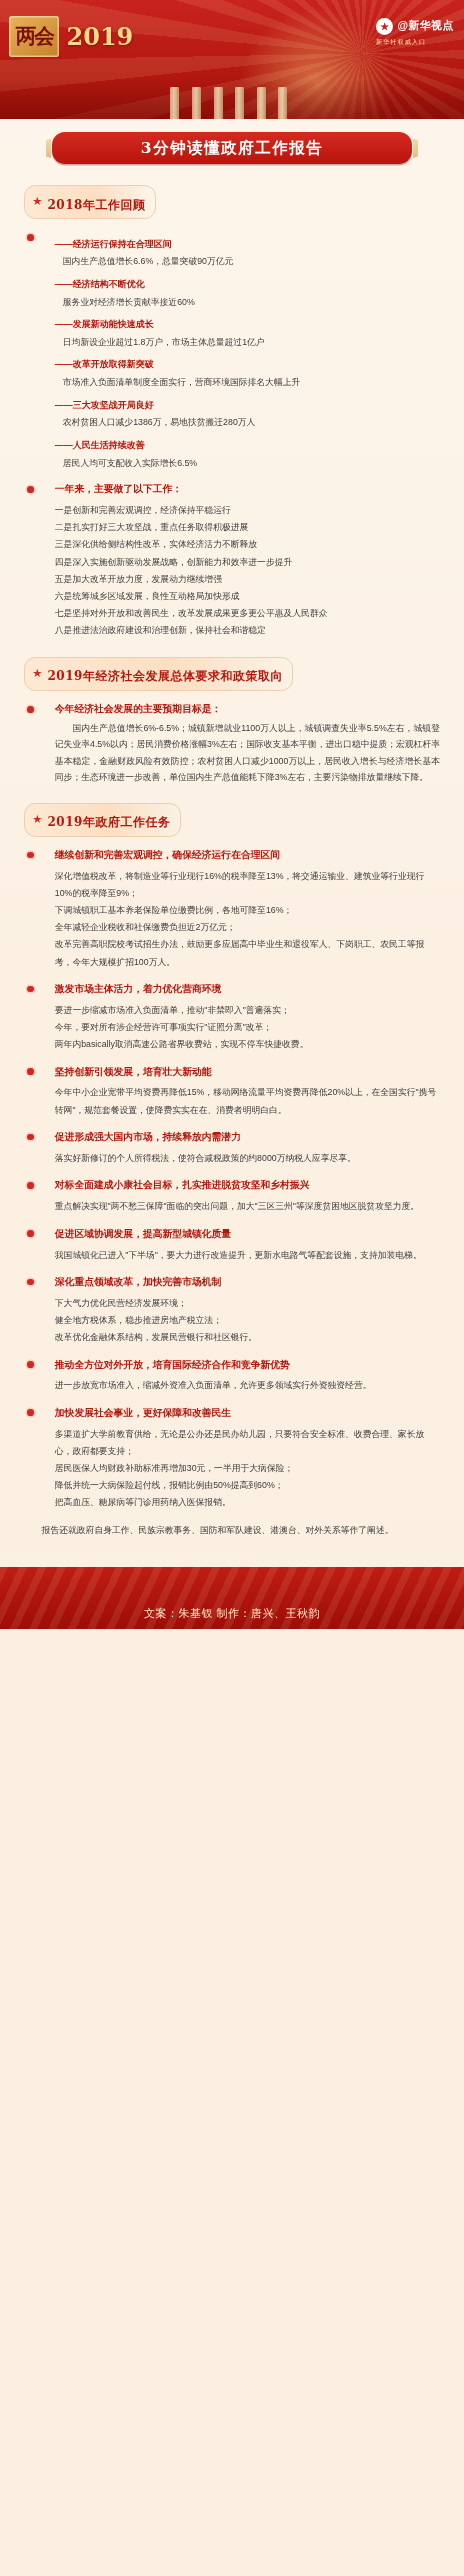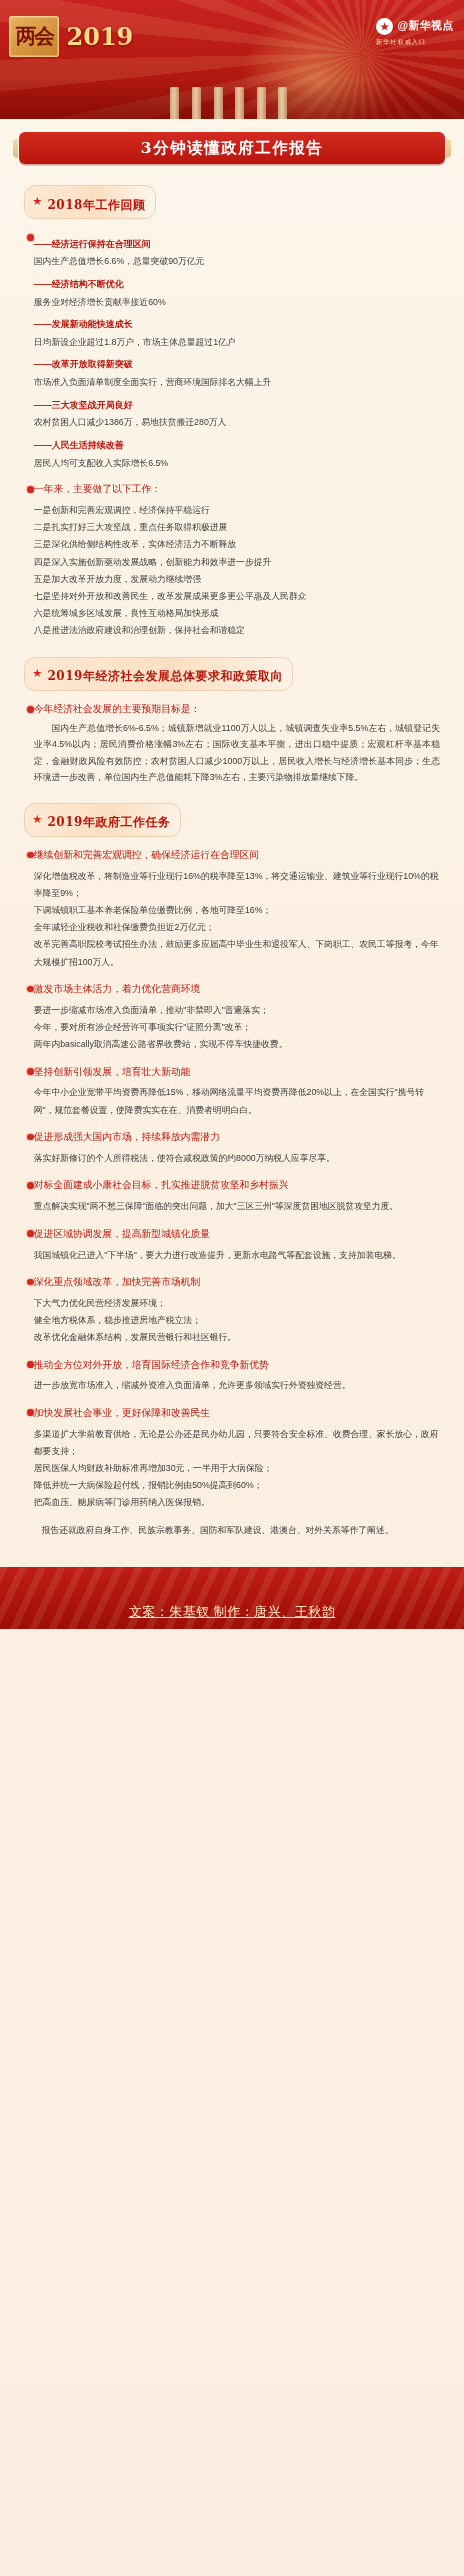--- a/index.html
+++ b/index.html
@@ -73,23 +73,23 @@
   .pillar {
     position:absolute;bottom:0;width:9.3px;height:32px;
     background:linear-gradient(90deg,#e8cfa0,#f6e6c6 45%,#d9b madeira);
     background:linear-gradient(90deg,#d8b98a,#f4e4c4 45%,#cba06a);
     border-radius:1px 1px 0 0; opacity:.85;
   }
 
   
   .title-band {
     margin: 13.4px auto 0;
-    width: 426px; height: 32px;
+    width: 360px; height: 32px;
     background: linear-gradient(180deg,#d42a20,#b8150d);
-    border-radius: 6px;
+    border-radius: 13px;
     display:flex;align-items:center;justify-content:center;
     box-shadow: 0 1.5px 0 rgba(120,10,6,.35);
     position: relative;
   }
   .title-band::before, .title-band::after{
     content:""; position:absolute; top:6.2px; width:5.2px;height:19.6px;
     background: linear-gradient(180deg,#f0c06a,#cf8f33); opacity:.55;
   }
   .title-band::before{ left:-6.2px; clip-path: polygon(0 10%,100% 0,100% 100%,0 90%); }
   .title-band::after{ right:-6.2px; clip-path: polygon(0 0,100% 10%,100% 90%,0 100%); }
@@ -111,60 +111,60 @@
     border: 0.5px solid #eccfae;
   }
   .star { color:#d4281d; font-size:11.3px; line-height:1; }
   .sec-head h2 {
     color:#b5170d; font-size:12px; font-weight:bold; letter-spacing:0.5px;
     font-family:"DejaVu Serif", serif;
     margin-top:6px;
   }
 
   .block { margin: 10.3px 0 0 3.1px; }
-  .bullet-row { display:flex; gap:0; align-items:flex-start; margin-top:10.3px; }
+  .bullet-row { display:flex; gap:21px; align-items:flex-start; margin-top:10.3px; }
   .dot {
     flex:0 0 auto; width:6.7px;height:6.7px;border-radius:50%;
     background:#d4281d; margin-top:4.6px;
     box-shadow: 0 0 0 1.5px rgba(212,40,29,.16);
   }
   .btext { flex:1; }
   .lead {
-    color:#b5170d; font-size:9.8px; font-weight:normal; line-height:1.6;
+    color:#b5170d; font-size:9.8px; font-weight:bold; line-height:1.6;
     font-family:"DejaVu Serif", serif;
   }
   .para {
     color:#3b3b3b; font-size:8.8px; line-height:1.85; margin-top:3.1px;
     text-align: justify;
   }
   .para.indent { text-indent: 2em; }
   .dashline { display:flex; gap:4.1px; margin-top: 7.2px; }
   .dash-body { flex:1; }
   .dash-title { color:#b5170d; font-size:9px; font-weight:bold; line-height:1.7;}
-  .dash-text { color:#3b3b3b; font-size:8.8px; line-height:1.85; margin-top:1.5px; text-align:justify;}
+  .dash-text { color:#3b3b3b; font-size:8.8px; line-height:1.85; margin-top:1.5px; text-align:justify;margin-left:8px;}
 
   .numlist { margin-top: 5.2px; }
   .numlist div { color:#3b3b3b; font-size:8.8px; line-height:1.95; }
 
   .plain-para { color:#3b3b3b; font-size:8.8px; line-height:1.9; text-indent:2em; text-align:justify; margin-top:11px;}
 
   
   .footer {
     margin-top: 28px;
     height: 62px;
     background: linear-gradient(180deg,#bf1d15,#9d0d06);
     display:flex; align-items:flex-end; justify-content:center;
     position:relative; overflow:hidden;
   }
   .footer-deco {
     position:absolute; inset:0;
     background: repeating-linear-gradient(115deg, rgba(255,220,170,.10) 0 7.2px, rgba(255,220,170,0) 7.2px 17.5px);
   }
   .footer-text {
-    color:#ffe9c8; font-size:13px; letter-spacing:0.5px; padding-bottom:8.3px; z-index:2;text-decoration:underline;
+    color:#ffe9c8; font-size:11px; letter-spacing:0.5px; padding-bottom:8.3px; z-index:2;
   }
 </style>
 </head>
 <body>
 
 <div class="page">
 
   <div class="header">
     <div class="header-rays"></div>
     <div class="header-glow"></div>
@@ -250,22 +250,22 @@
             <div class="bullet-row">
               <div class="dot"></div>
               <div class="btext">
                 <div class="lead">一年来，主要做了以下工作：</div>
                 <div class="numlist">
                   <div>一是创新和完善宏观调控，经济保持平稳运行</div>
                   <div>二是扎实打好三大攻坚战，重点任务取得积极进展</div>
                   <div>三是深化供给侧结构性改革，实体经济活力不断释放</div>
                   <div>四是深入实施创新驱动发展战略，创新能力和效率进一步提升</div>
                   <div>五是加大改革开放力度，发展动力继续增强</div>
+                  <div>六是统筹城乡区域发展，良性互动格局加快形成</div>
                   <div>七是坚持对外开放和改善民生，改革发展成果更多更公平惠及人民群众</div>
-                  <div>六是统筹城乡区域发展，良性互动格局加快形成</div>
                   <div>八是推进法治政府建设和治理创新，保持社会和谐稳定</div>
                 </div>
               </div>
             </div>
           </div>
         </div>
         <div class="section">
           <div class="sec-head">
             <span class="star">★</span>
             <h2>2019年经济社会发展总体要求和政策取向</h2>

